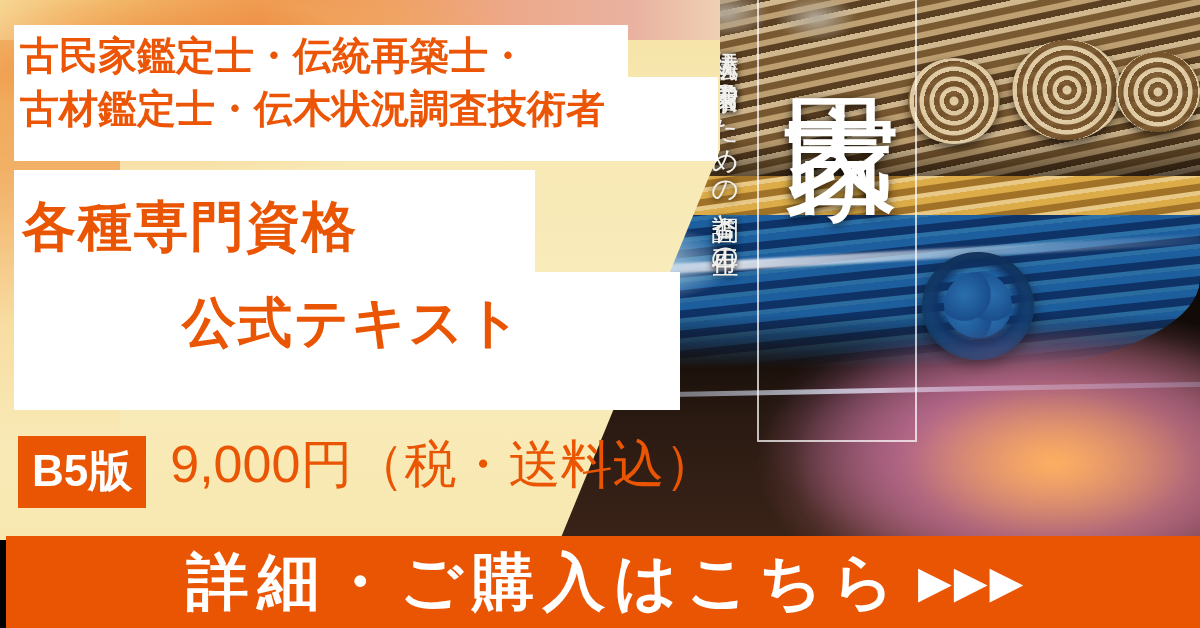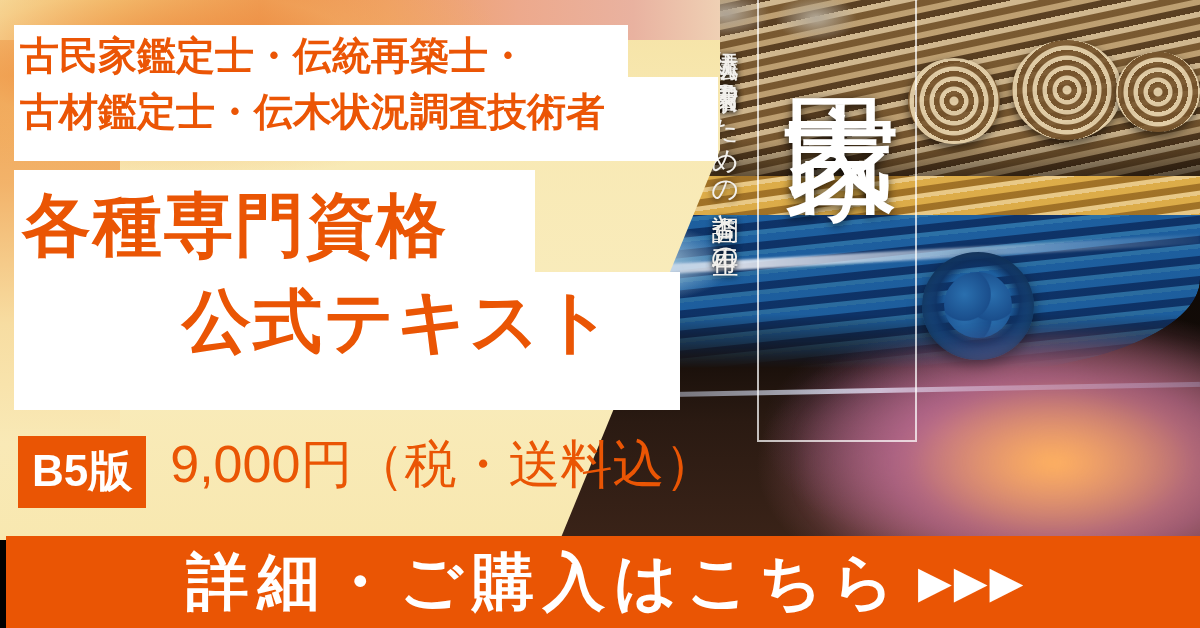--- a/index.html
+++ b/index.html
@@ -163,26 +163,26 @@
   
   .white-t1{position:absolute;left:14px;top:170px;width:521px;height:106px;background:#fff;}
   .white-t2{position:absolute;left:14px;top:272px;width:666px;height:138px;background:#fff;}
 
   .headline{
     position:absolute;left:20px;top:28px;width:700px;
     color:#eb5505;
     font-size:39px;line-height:56px;font-weight:700;
     letter-spacing:0px;white-space:nowrap;
   }
-  .headline .l2{letter-spacing:0px;}
+  .headline .l2{letter-spacing:0px;font-family:Liberation Mono, monospace;}
 
   .maintitle{
     position:absolute;left:22px;top:178px;width:680px;
     color:#ea5504;font-weight:700;
-    font-size:69px;line-height:96px;letter-spacing:2px;white-space:nowrap;
+    font-size:54px;line-height:96px;letter-spacing:2px;white-space:nowrap;
   }
   .maintitle .line2{display:block;padding-left:160px;}
 
   
   .price-row{position:absolute;left:18px;top:428px;height:72px;display:flex;align-items:center;}
   .badge{
     background:#ea5504;color:#fff;font-weight:700;
     font-size:44px;line-height:44px;
     padding:13px 14px 15px 14px;letter-spacing:0px;margin-top:16px;
   }

